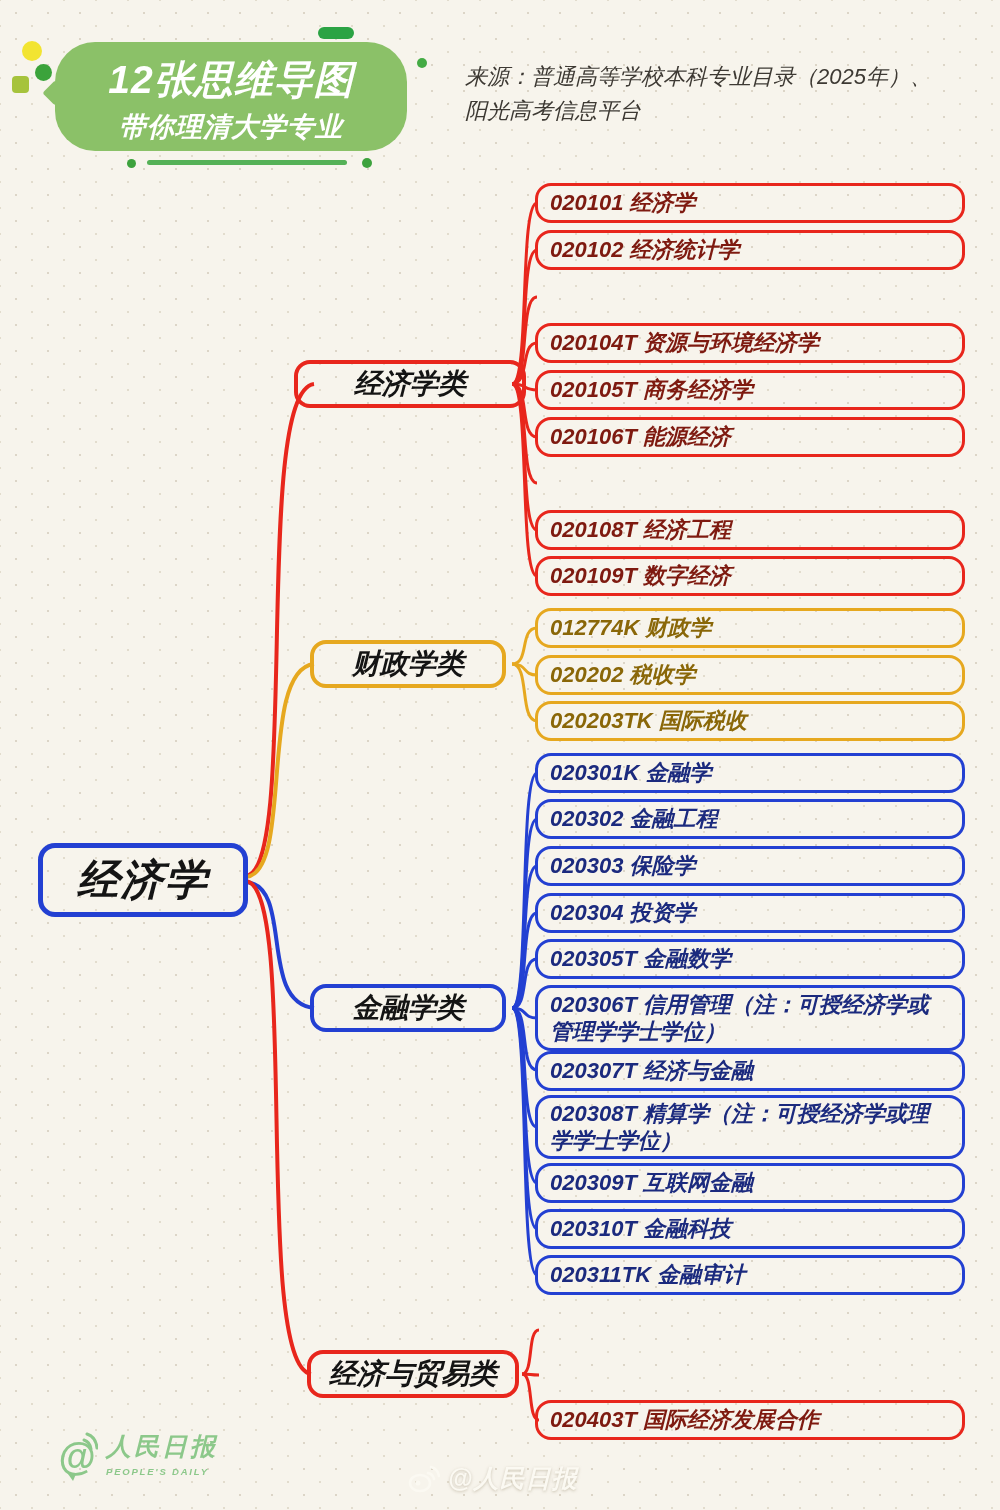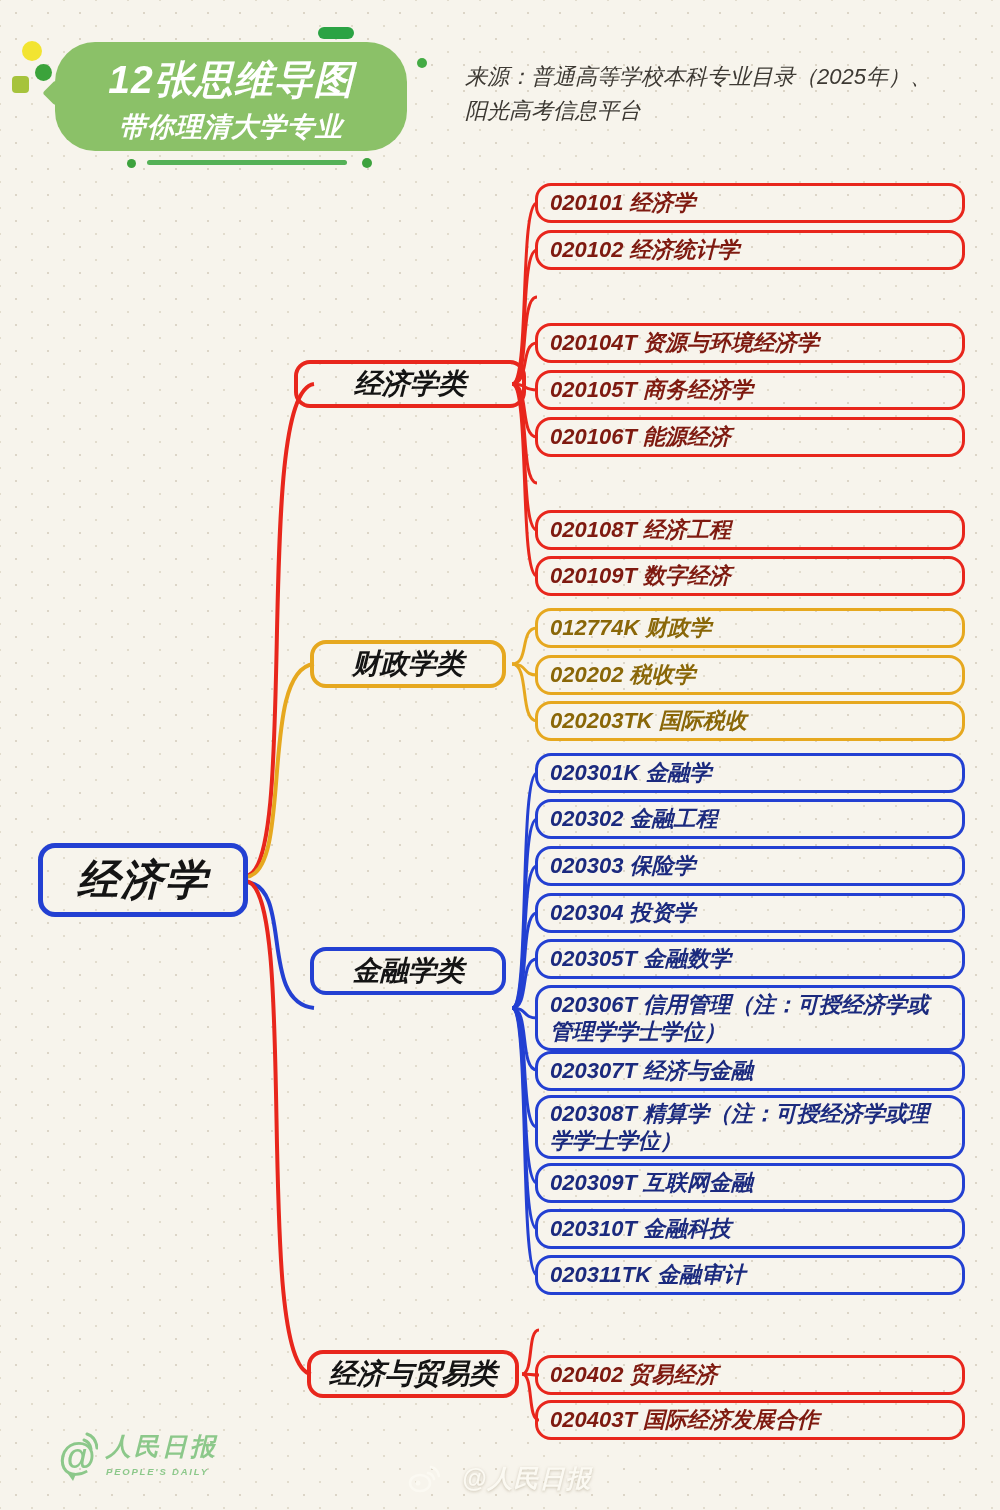--- a/index.html
+++ b/index.html
@@ -55,21 +55,21 @@
   .leaf.blue{border-color:#2340d2;color:#1b2a7e;}
 
   
   .pd-logo{position:absolute;left:56px;top:1430px;z-index:3;display:flex;align-items:flex-start;}
   .pd-logo-text{margin-left:8px;color:#8cc88a;}
   .pd-logo-name{font-size:25px;font-weight:bold;letter-spacing:3px;}
   .pd-logo-sub{font-size:9.5px;font-weight:bold;letter-spacing:1.8px;margin-top:3px;}
   .watermark{position:absolute;left:408px;top:1462px;z-index:3;display:flex;align-items:center;
              color:#fbf9f2;font-size:25px;font-weight:bold;
              text-shadow:0 1px 3px rgba(165,155,130,0.55);}
-  .watermark-text{margin-left:22px;letter-spacing:1px;}
+  .watermark-text{margin-left:8px;letter-spacing:1px;}
 </style>
 </head>
 <body>
 
 <div class="canvas">
 
   <svg class="connectors" width="1000" height="1510" viewBox="0 0 1000 1510">
 
     <path class="line-red root-line" d="M246 876 C300 870 252 392 314 384"></path>
     <path class="line-gold root-line" d="M246 877 C294 872 258 670 314 664"></path>
@@ -122,21 +122,21 @@
   <span class="deco deco-underline-dot-right"></span>
   <div class="source">
     <div>来源：普通高等学校本科专业目录（2025年）、</div>
     <div>阳光高考信息平台</div>
   </div>
 
   <div class="node root-node">经济学</div>
 
   <div class="node branch red" style="left:294px;top:360px;width:232px">经济学类</div>
   <div class="node branch gold" style="left:310px;top:640px;width:196px">财政学类</div>
-  <div class="node branch blue" style="left:310px;top:947px;width:196px">金融学类</div>
+  <div class="node branch blue" style="left:310px;top:984px;width:196px">金融学类</div>
   <div class="node branch red" style="left:307px;top:1350px;width:212px">经济与贸易类</div>
 
   <div class="leaf red" style="top:183px">020101 经济学</div>
   <div class="leaf red" style="top:230px">020102 经济统计学</div>
   <div class="leaf red" style="top:323px">020104T 资源与环境经济学</div>
   <div class="leaf red" style="top:370px">020105T 商务经济学</div>
   <div class="leaf red" style="top:417px">020106T 能源经济</div>
   <div class="leaf red" style="top:510px">020108T 经济工程</div>
   <div class="leaf red" style="top:556px">020109T 数字经济</div>
 
@@ -149,21 +149,20 @@
   <div class="leaf blue" style="top:846px">020303 保险学</div>
   <div class="leaf blue" style="top:893px">020304 投资学</div>
   <div class="leaf blue" style="top:939px">020305T 金融数学</div>
   <div class="leaf blue" style="top:985px;height:66px">020306T 信用管理（注：可授经济学或管理学学士学位）</div>
   <div class="leaf blue" style="top:1051px">020307T 经济与金融</div>
   <div class="leaf blue" style="top:1095px;height:64px">020308T 精算学（注：可授经济学或理学学士学位）</div>
   <div class="leaf blue" style="top:1163px">020309T 互联网金融</div>
   <div class="leaf blue" style="top:1209px">020310T 金融科技</div>
   <div class="leaf blue" style="top:1255px">020311TK 金融审计</div>
 
-  <div class="leaf red" style="top:1355px">020402 贸易经济</div>
   <div class="leaf red" style="top:1400px">020403T 国际经济发展合作</div>
 
   <div class="pd-logo">
     <svg width="42" height="52" viewBox="0 0 42 52">
       <path d="M28 10 q6 2 7 9" fill="none" stroke="#8cc88a" stroke-width="3" stroke-linecap="round"></path>
       <path d="M31 4 q9 3 10 14" fill="none" stroke="#8cc88a" stroke-width="3" stroke-linecap="round"></path>
       <text x="2" y="40" font-size="38" font-weight="bold" fill="#8cc88a">@</text>
       <path d="M12 44 l5 7 l3 -7 z" fill="#8cc88a"></path>
     </svg>
     <div class="pd-logo-text">

